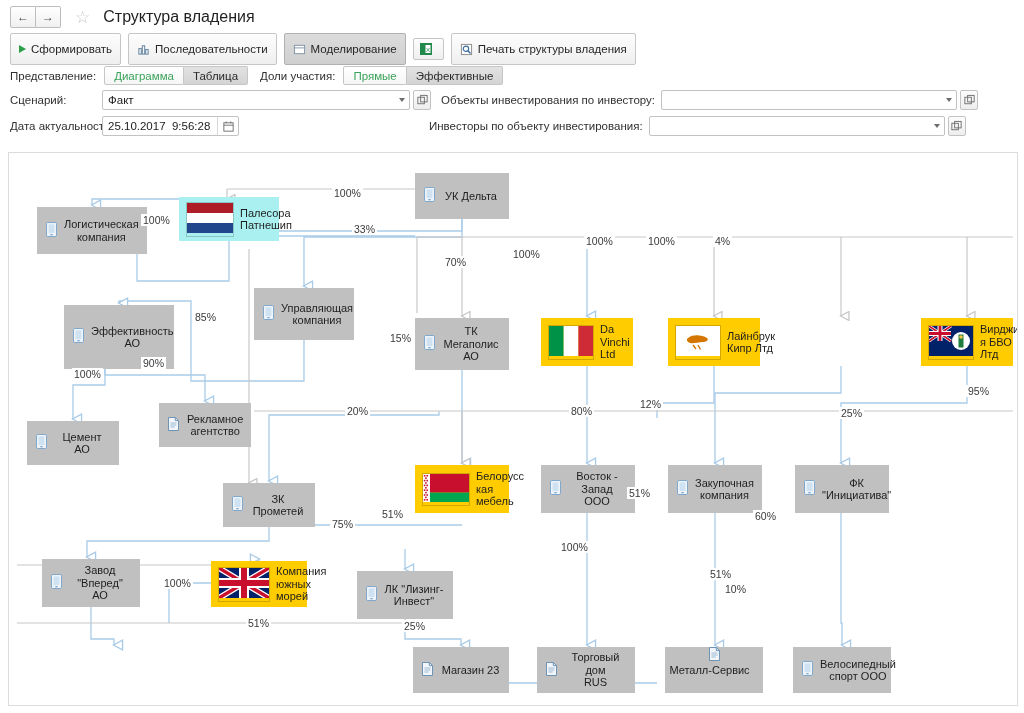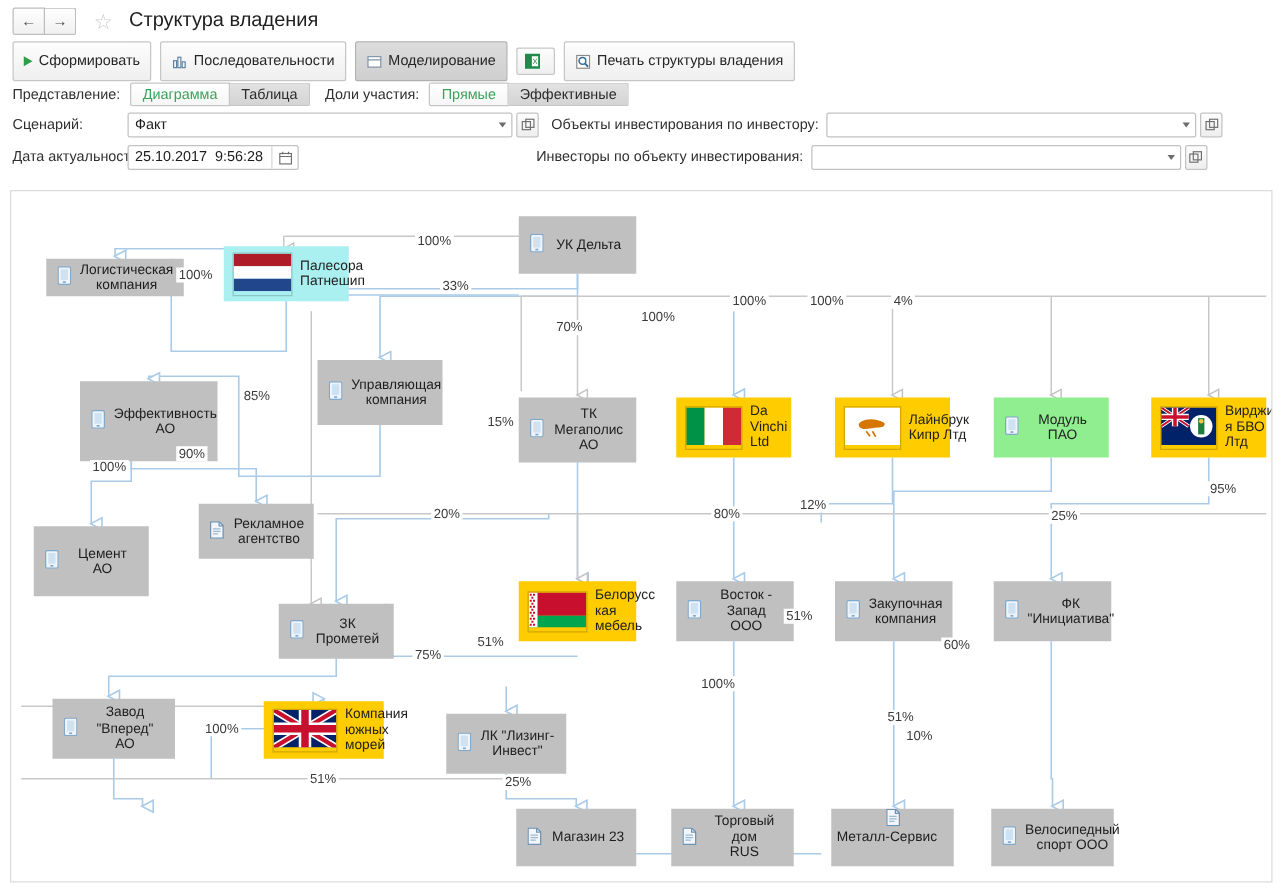--- a/index.html
+++ b/index.html
@@ -385,21 +385,21 @@
     </div>
     <div class="node cyan flagnode" style="left: 170px; top: 44px; width: 100px; height: 44px;">
       <span class="flag"><svg width="46" height="30" viewBox="0 0 46 30">
           <rect width="46" height="10" fill="#ae1c28"></rect>
           <rect y="10" width="46" height="10" fill="#ffffff"></rect>
           <rect y="20" width="46" height="10" fill="#21468b"></rect>
         </svg></span>
       <span class="ntext">Палесора
 Патнешип</span>
     </div>
-    <div class="node gray" style="left: 28px; top: 54px; width: 110px; height: 30px;">
+    <div class="node gray" style="left: 28px; top: 54px; width: 110px; height: 47px;">
       <span class="nico"><svg width="11" height="15" viewBox="0 0 11 15">
           <rect x="0.5" y="0.5" width="10" height="14" rx="1.3" fill="#eef4fa" stroke="#7fa8cc" stroke-width="1"></rect>
           <rect x="2.6" y="2.4" width="5.8" height="8.6" fill="#cfe2f2"></rect>
           <rect x="4.3" y="12" width="2.4" height="1.3" fill="#7fa8cc"></rect>
         </svg></span>
       <span class="ntext">Логистическая
 компания</span>
     </div>
     <div class="node gray" style="left: 245px; top: 135px; width: 100px; height: 52px;">
       <span class="nico"><svg width="11" height="15" viewBox="0 0 11 15">
@@ -438,28 +438,20 @@
 Ltd</span>
     </div>
     <div class="node gold flagnode" style="left: 659px; top: 165px; width: 92px; height: 48px;">
       <span class="flag"><svg width="44" height="30" viewBox="0 0 44 30">
           <rect width="44" height="30" fill="#ffffff"></rect>
           <path d="M12,12 C17,8 26,9 31,12 C33,13.5 31,16 27,16 C22,16 17,18 14,17 C11,16 10,13.5 12,12 Z" fill="#d47600"></path>
           <path d="M17,19 l3,4 M22,19 l2.5,4.5" stroke="#d47600" stroke-width="1.4" fill="none"></path>
         </svg></span>
       <span class="ntext">Лайнбрук
 Кипр Лтд</span>
-    </div>
-    <div class="node green" style="left: 786px; top: 165px; width: 92px; height: 48px;">
-      <span class="nico"><svg width="11" height="15" viewBox="0 0 11 15">
-          <rect x="0.5" y="0.5" width="10" height="14" rx="1.3" fill="#eef4fa" stroke="#7fa8cc" stroke-width="1"></rect>
-          <rect x="2.6" y="2.4" width="5.8" height="8.6" fill="#cfe2f2"></rect>
-          <rect x="4.3" y="12" width="2.4" height="1.3" fill="#7fa8cc"></rect>
-        </svg></span>
-      <span class="ntext">Модуль ПАО</span>
     </div>
     <div class="node gold flagnode" style="left: 912px; top: 165px; width: 92px; height: 48px;">
       <span class="flag"><svg width="44" height="30" viewBox="0 0 44 30">
           <rect width="44" height="30" fill="#012169"></rect>
           <g>
             <rect width="22" height="15" fill="#012169"></rect>
             <path d="M0,0 L22,15 M22,0 L0,15" stroke="#ffffff" stroke-width="3"></path>
             <path d="M0,0 L22,15 M22,0 L0,15" stroke="#c8102e" stroke-width="1.6"></path>
             <path d="M11,0 V15 M0,7.5 H22" stroke="#ffffff" stroke-width="5"></path>
             <path d="M11,0 V15 M0,7.5 H22" stroke="#c8102e" stroke-width="2.8"></path>
@@ -476,21 +468,21 @@
       <span class="nico"><svg width="12" height="14" viewBox="0 0 12 14">
           <path d="M0.5,0.5 H7.4 L10.5,3.5 V13.5 H0.5 Z" fill="#f2f6fb" stroke="#6d93b5" stroke-width="1"></path>
           <path d="M7.3,0.7 V3.6 H10.4" fill="none" stroke="#6d93b5" stroke-width="1"></path>
           <line x1="2.4" y1="6" x2="8.4" y2="6" stroke="#9ab8d2"></line>
           <line x1="2.4" y1="8" x2="8.4" y2="8" stroke="#9ab8d2"></line>
           <line x1="2.4" y1="10" x2="6.6" y2="10" stroke="#9ab8d2"></line>
         </svg></span>
       <span class="ntext">Рекламное
 агентство</span>
     </div>
-    <div class="node gray" style="left: 18px; top: 268px; width: 92px; height: 56px;">
+    <div class="node gray" style="left: 18px; top: 268px; width: 92px; height: 44px;">
       <span class="nico"><svg width="11" height="15" viewBox="0 0 11 15">
           <rect x="0.5" y="0.5" width="10" height="14" rx="1.3" fill="#eef4fa" stroke="#7fa8cc" stroke-width="1"></rect>
           <rect x="2.6" y="2.4" width="5.8" height="8.6" fill="#cfe2f2"></rect>
           <rect x="4.3" y="12" width="2.4" height="1.3" fill="#7fa8cc"></rect>
         </svg></span>
       <span class="ntext">Цемент АО</span>
     </div>
     <div class="node gray" style="left: 214px; top: 330px; width: 92px; height: 44px;">
       <span class="nico"><svg width="11" height="15" viewBox="0 0 11 15">
           <rect x="0.5" y="0.5" width="10" height="14" rx="1.3" fill="#eef4fa" stroke="#7fa8cc" stroke-width="1"></rect>

